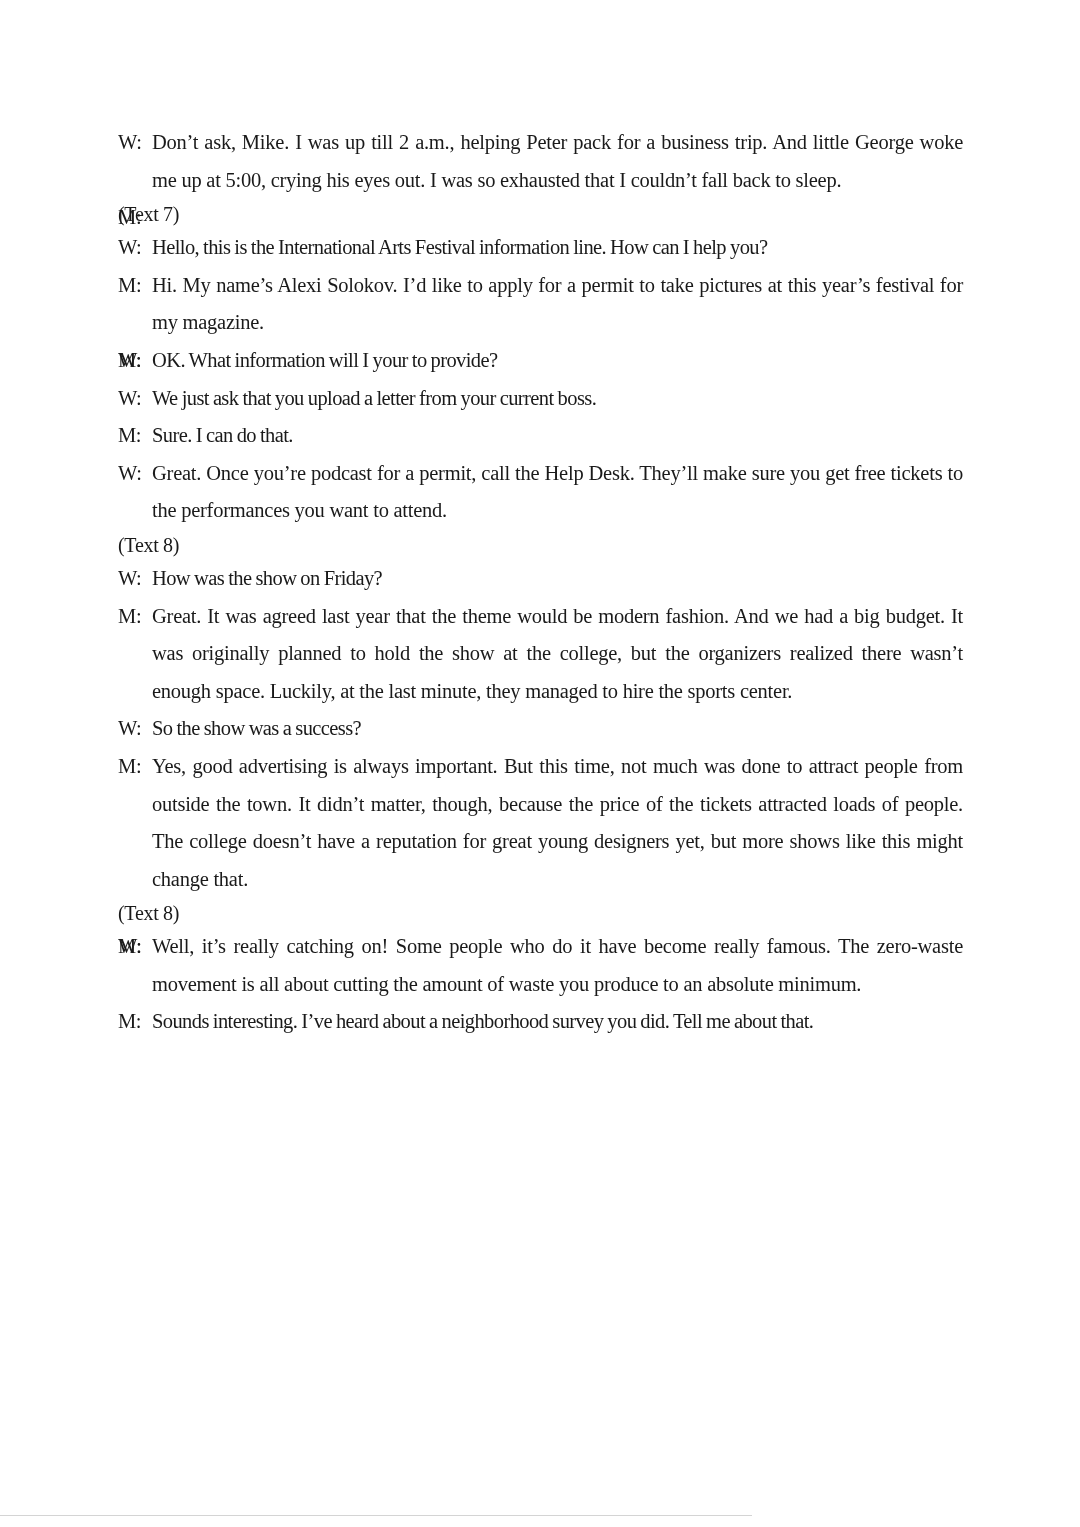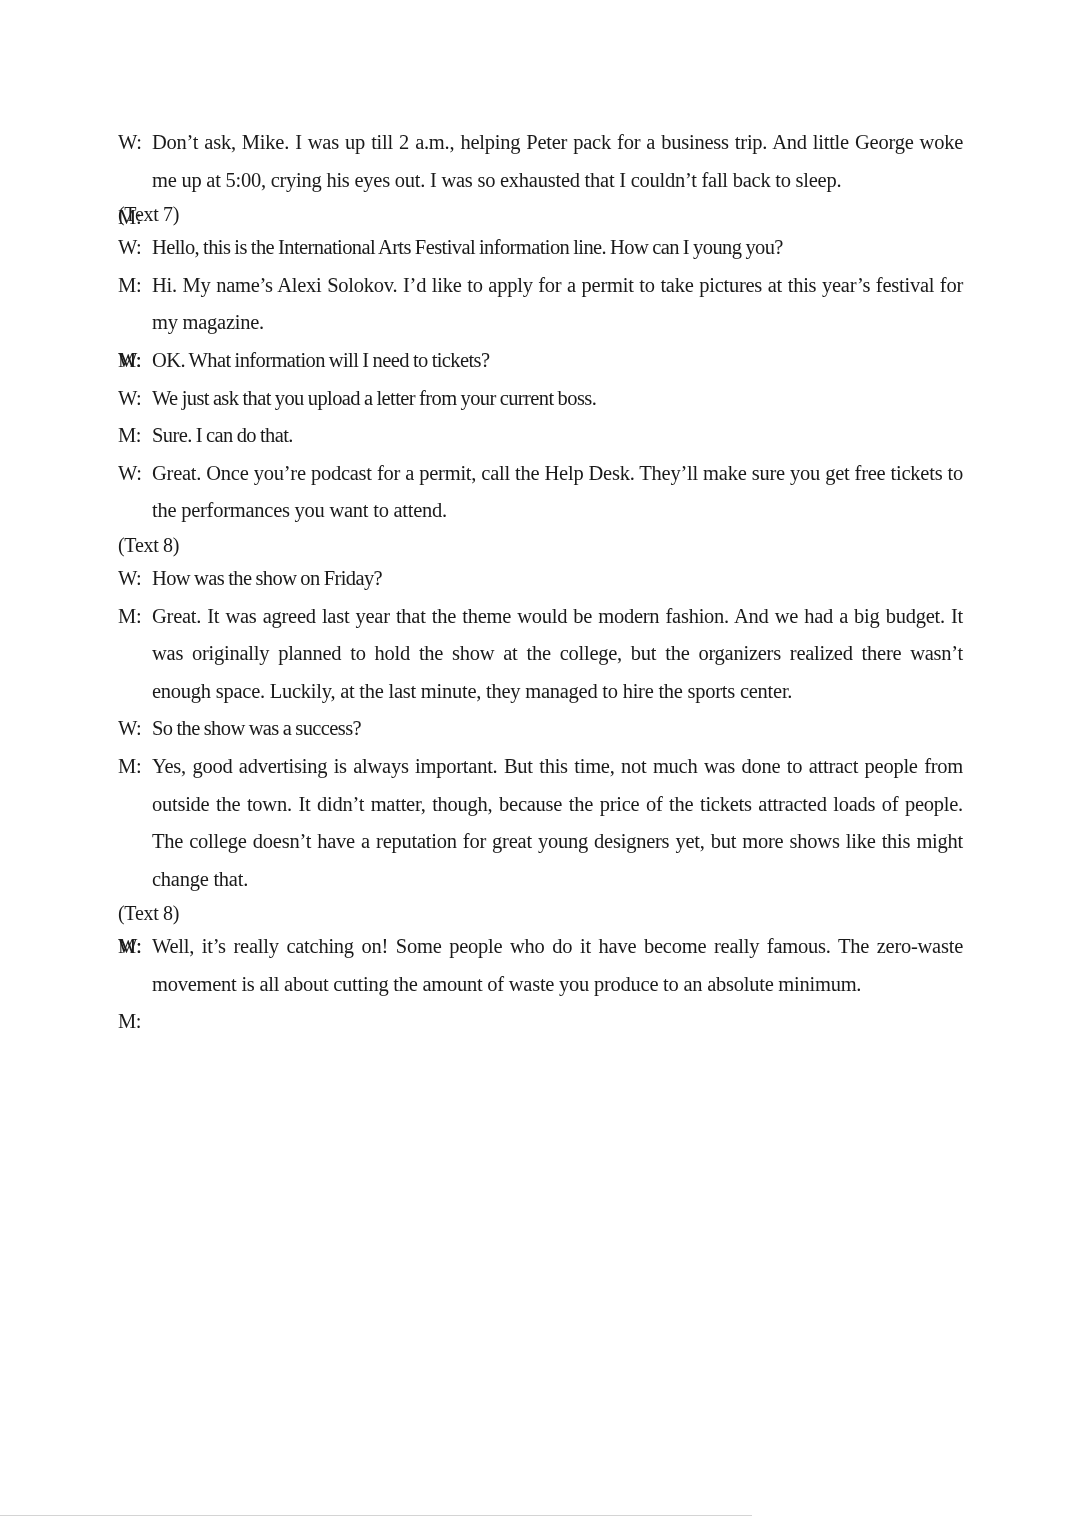--- a/index.html
+++ b/index.html
@@ -51,31 +51,31 @@
       background: #d4d4d4;
     }
   </style>
 </head>
 <body>
 
 <div class="page" id="page">
     <div class="turn"><span class="speaker">W:</span><span class="utterance">Don’t ask, Mike. I was up till 2 a.m., helping Peter pack for a business trip. And little George woke me up at 5:00, crying his eyes out. I was so exhausted that I couldn’t fall back to sleep.</span></div>
     <div class="turn"><span class="speaker">M:</span></div>
     <div class="heading">(Text 7)</div>
-    <div class="turn compact"><span class="speaker">W:</span><span class="utterance">Hello, this is the International Arts Festival information line. How can I young you?</span></div>
+    <div class="turn compact"><span class="speaker">W:</span><span class="utterance">Hello, this is the International Arts Festival information line. How can I help you?</span></div>
     <div class="turn"><span class="speaker">M:</span><span class="utterance">Hi. My name’s Alexi Solokov. I’d like to apply for a permit to take pictures at this year’s festival for my magazine.</span></div>
     <div class="turn compact"><span class="speaker">W:</span></div>
-    <div class="turn compact"><span class="speaker">M:</span><span class="utterance">OK. What information will I need to tickets?</span></div>
+    <div class="turn compact"><span class="speaker">M:</span><span class="utterance">OK. What information will I your to provide?</span></div>
     <div class="turn compact"><span class="speaker">W:</span><span class="utterance">We just ask that you upload a letter from your current boss.</span></div>
     <div class="turn compact"><span class="speaker">M:</span><span class="utterance">Sure. I can do that.</span></div>
     <div class="turn"><span class="speaker">W:</span><span class="utterance">Great. Once you’re podcast for a permit, call the Help Desk. They’ll make sure you get free tickets to the performances you want to attend.</span></div>
     <div class="heading">(Text 8)</div>
     <div class="turn compact"><span class="speaker">W:</span><span class="utterance">How was the show on Friday?</span></div>
     <div class="turn"><span class="speaker">M:</span><span class="utterance">Great. It was agreed last year that the theme would be modern fashion. And we had a big budget. It was originally planned to hold the show at the college, but the organizers realized there wasn’t enough space. Luckily, at the last minute, they managed to hire the sports center.</span></div>
     <div class="turn compact"><span class="speaker">W:</span><span class="utterance">So the show was a success?</span></div>
     <div class="turn"><span class="speaker">M:</span><span class="utterance">Yes, good advertising is always important. But this time, not much was done to attract people from outside the town. It didn’t matter, though, because the price of the tickets attracted loads of people. The college doesn’t have a reputation for great young designers yet, but more shows like this might change that.</span></div>
     <div class="heading">(Text 8)</div>
     <div class="turn"><span class="speaker">M:</span></div>
     <div class="turn"><span class="speaker">W:</span><span class="utterance">Well, it’s really catching on! Some people who do it have become really famous. The zero-waste movement is all about cutting the amount of waste you produce to an absolute minimum.</span></div>
-    <div class="turn compact"><span class="speaker">M:</span></div>
+    <div class="turn compact"><span class="speaker">M:</span><span class="utterance">Sounds interesting. I’ve heard about a neighborhood survey you did. Tell me about that.</span></div>
   </div>
 
 <div class="bottom-rule"></div>
 
 </body></html>

